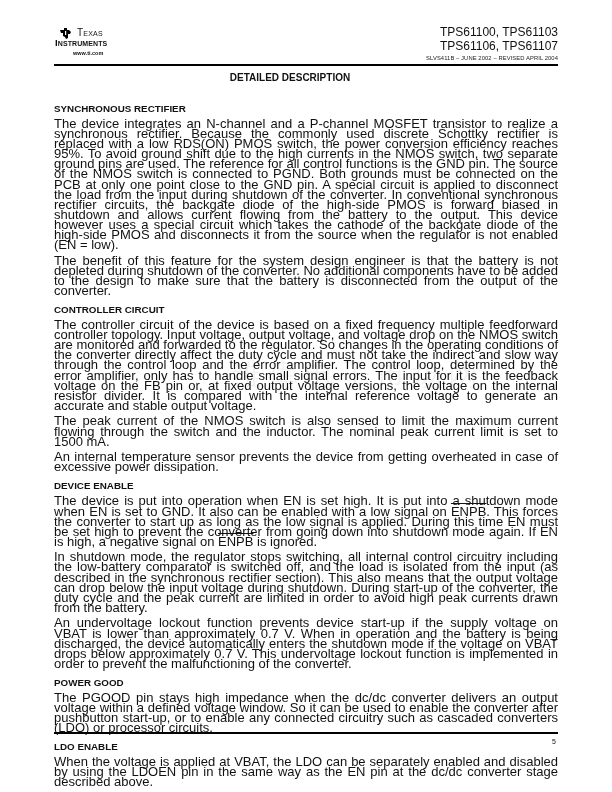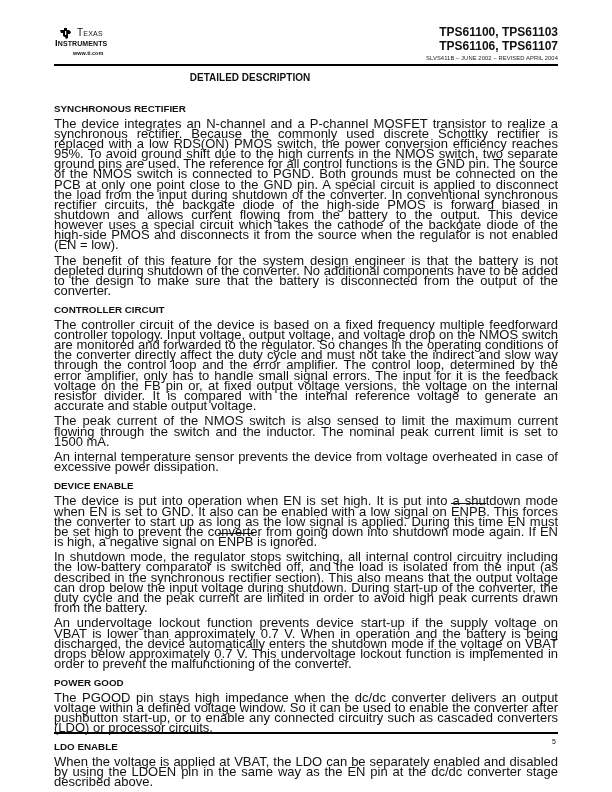--- a/index.html
+++ b/index.html
@@ -10,26 +10,26 @@
   
   .logo { position: absolute; left: 55px; top: 25px; width: 80px; height: 36px; }
   .logo-mark { position: absolute; left: 4px; top: 2px; width: 14px; height: 13px; }
   .logo-texas { position: absolute; left: 22px; top: 3px; font-size: 10px; font-weight: normal;
                 letter-spacing: 0.2px; font-variant: small-caps; line-height: 10px; text-align: right; }
   .logo-instr { position: absolute; left: 0px; top: 13px; font-size: 9.5px; font-weight: bold;
                 font-variant: small-caps; letter-spacing: 0.1px; line-height: 10px; text-align: center; }
   .logo-url { position: absolute; left: 18px; top: 25px; font-size: 5.5px; font-weight: bold; line-height: 7px; }
 
   .part-nums { position: absolute; right: 54px; top: 25px; text-align: right;
-               font-size: 12px; font-weight: bold; line-height: 14px; margin-left: 47px; }
+               font-size: 12px; font-weight: normal; line-height: 14px; margin-left: 47px; }
   .doc-id { position: absolute; right: 54px; top: 55px; font-size: 5.8px; color: #222; letter-spacing: 0.1px; }
   .rule-top { position: absolute; left: 54px; width: 504px; top: 64px; height: 2px; background: #000; }
 
   .page-title { position: absolute; left: 0; width: 500px; top: 72px; text-align: center;
-                font-size: 10px; font-weight: bold; }
+                font-size: 10px; font-weight: bold; padding-left: 40px; }
 
   
   .content { position: absolute; left: 54px; width: 504px; top: 95px; }
   h2 { font-size: 9.8px; font-weight: bold; margin: 8px 0 4px 0; line-height: 12px; }
   p { font-size: 13px; line-height: 10.1px; margin: 0 0 5.5px 0; text-align: justify; }
   .sec { margin-bottom: 7px; }
   .ol { text-decoration: overline; }
   .ul { }
 
   .rule-bot { position: absolute; left: 54px; width: 504px; top: 732px; height: 2px; background: #000; }
@@ -69,21 +69,21 @@
     <div class="sec">
       <h2>SYNCHRONOUS RECTIFIER</h2>
       <p>The device integrates an N-channel and a P-channel MOSFET transistor to realize a synchronous rectifier. Because the commonly used discrete Schottky rectifier is replaced with a low RDS(ON) PMOS switch, the power conversion efficiency reaches 95%. To avoid ground shift due to the high currents in the NMOS switch, two separate ground pins are used. The reference for all control functions is the GND pin. The source of the NMOS switch is connected to PGND. Both grounds must be connected on the PCB at only one point close to the GND pin. A special circuit is applied to disconnect the load from the input during shutdown of the converter. In conventional synchronous rectifier circuits, the backgate diode of the high-side PMOS is forward biased in shutdown and allows current flowing from the battery to the output. This device however uses a special circuit which takes the cathode of the backgate diode of the high-side PMOS and disconnects it from the source when the regulator is not enabled (EN = low).</p>
       <p>The benefit of this feature for the system design engineer is that the battery is not depleted during shutdown of the converter. No additional components have to be added to the design to make sure that the battery is disconnected from the output of the converter.</p>
     </div>
 
     <div class="sec">
       <h2>CONTROLLER CIRCUIT</h2>
       <p>The controller circuit of the device is based on a fixed frequency multiple feedforward controller topology. Input voltage, output voltage, and voltage drop on the NMOS switch are monitored and forwarded to the regulator. So changes in the operating conditions of the converter directly affect the duty cycle and must not take the indirect and slow way through the control loop and the error amplifier. The control loop, determined by the error amplifier, only has to handle small signal errors. The input for it is the feedback voltage on the FB pin or, at fixed output voltage versions, the voltage on the internal resistor divider. It is compared with the internal reference voltage to generate an accurate and stable output voltage.</p>
       <p>The peak current of the NMOS switch is also sensed to limit the maximum current flowing through the switch and the inductor. The nominal peak current limit is set to 1500 mA.</p>
-      <p>An internal temperature sensor prevents the device from voltage overheated in case of excessive power dissipation.</p>
+      <p>An internal temperature sensor prevents the device from getting overheated in case of excessive power dissipation.</p>
     </div>
 
     <div class="sec">
       <h2>DEVICE ENABLE</h2>
       <p><span>The device is put into operation when EN</span><span class="ul"> is set</span><span> high. It is put into a shutdown mode when EN is set to GND. It also can be enabled with a low signal on </span><span class="ol">ENPB</span><span>. This forces the converter to start up as long as the low signal is applied. During this time EN must be </span><span class="ul">set high</span><span> to prevent the converter from going down into shutdown mode again. If EN is high, a negative signal on </span><span class="ol">ENPB</span><span> is ignored.</span></p>
       <p>In shutdown mode, the regulator stops switching, all internal control circuitry including the low-battery comparator is switched off, and the load is isolated from the input (as described in the synchronous rectifier section). This also means that the output voltage can drop below the input voltage during shutdown. During start-up of the converter, the duty cycle and the peak current are limited in order to avoid high peak currents drawn from the battery.</p>
       <p>An undervoltage lockout function prevents device start-up if the supply voltage on VBAT is lower than approximately 0.7 V. When in operation and the battery is being discharged, the device automatically enters the shutdown mode if the voltage on VBAT drops below approximately 0.7 V. This undervoltage lockout function is implemented in order to prevent the malfunctioning of the converter.</p>
     </div>
 
     <div class="sec">

